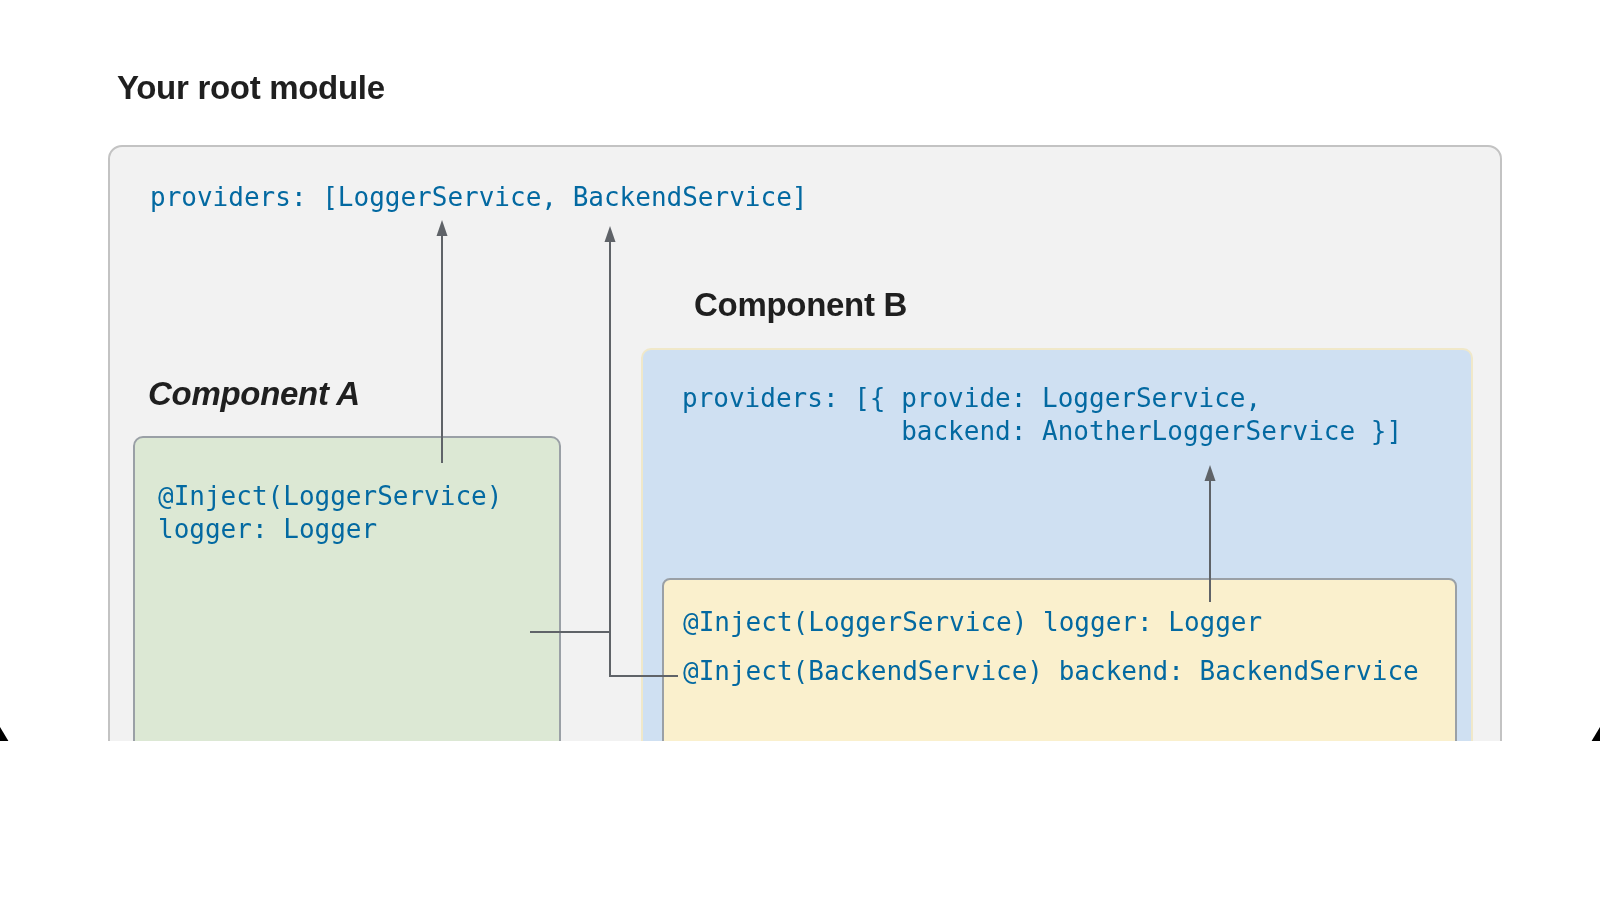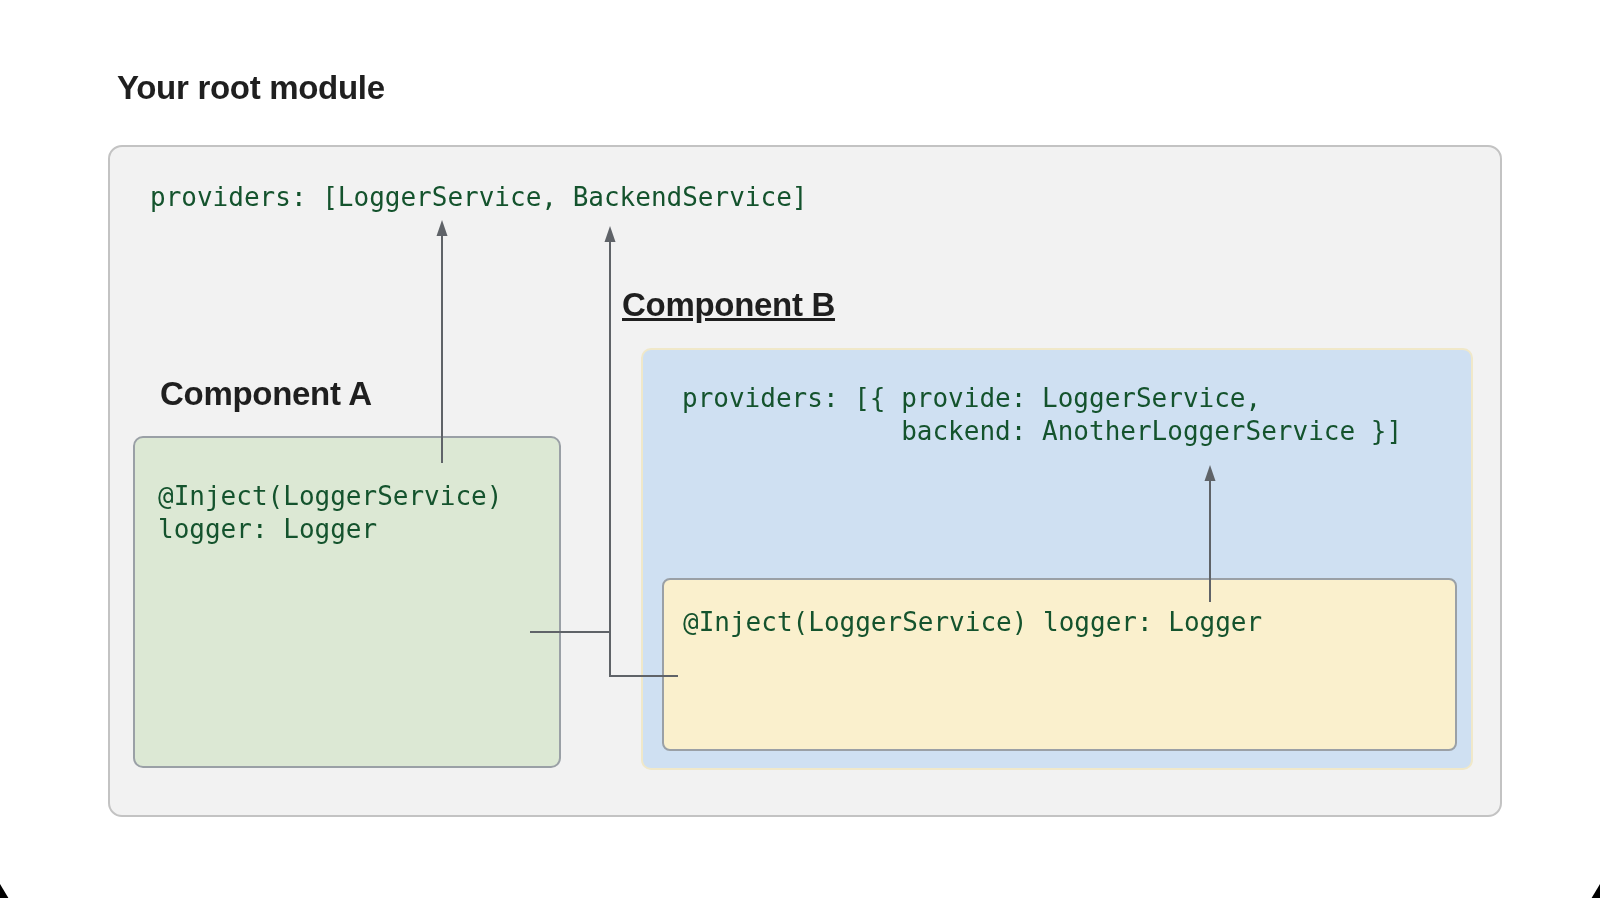--- a/index.html
+++ b/index.html
@@ -6,40 +6,40 @@
     margin: 0;
     padding: 0;
     background: #ffffff;
     width: 1600px;
     height: 898px;
     font-family: "Liberation Sans", sans-serif;
   }
   .canvas {
     position: relative;
     width: 1600px;
-    height: 898px;
+    height: 741px;
     background: #ffffff;
     overflow: hidden;
   }
   .heading {
     position: absolute;
     font-family: "Liberation Sans", sans-serif;
     font-weight: bold;
     font-size: 33px;
     line-height: 40px;
     color: #1f1f1f;
     letter-spacing: -0.3px;
     white-space: pre;
   }
   .code {
     position: absolute;
     font-family: "DejaVu Sans Mono", "Liberation Mono", monospace;
     font-size: 26px;
     line-height: 33px;
-    color: #14532d;
+    color: #0369a1;
     white-space: pre;
   }
   .box {
     position: absolute;
     box-sizing: border-box;
   }
   #root-module-box {
     left: 108px; top: 145px;
     width: 1394px; height: 672px;
     background: #f2f2f2;
@@ -91,38 +91,39 @@
 <body>
 
 <div class="canvas">
 
   <div class="heading" style="left:117px; top:68px;">Your root module</div>
 
   <div class="box" id="root-module-box"></div>
 
   <div class="code" style="left:150px; top:181px;">providers: [LoggerService, BackendService]</div>
 
-  <div class="heading" style="left:160px; top:374px;">Component A</div>
+  <div class="heading" style="left:148px; top:374px;font-style:italic;">Component A</div>
 
   <div class="box" id="component-a-box"></div>
 
   <div class="code" style="left:158px; top:480px;"><span>@Inject(LoggerService)</span><br><span>logger: Logger</span></div>
 
 
-  <div class="heading" style="left:622px; top:285px;text-decoration:underline;">Component B</div>
+  <div class="heading" style="left:694px; top:285px;">Component B</div>
 
   <div class="box" id="component-b-box"></div>
 
   <div class="code" style="left:682px; top:382px;"><span>providers: [{ provide: LoggerService,</span><br><span>              backend: AnotherLoggerService }]</span></div>
 
 
   <div class="box" id="component-c-box"></div>
 
   <div class="code" style="left:683px; top:606px;">@Inject(LoggerService) logger: Logger</div>
 
+  <div class="code" style="left:683px; top:655px;">@Inject(BackendService) backend: BackendService</div>
 
   <svg id="connector-layer" viewBox="0 0 1600 898" xmlns="http://www.w3.org/2000/svg">
 
     <g>
       <line x1="442" y1="463" x2="442" y2="233" stroke="#5f6368" stroke-width="2"></line>
       <polygon points="442,220 436.5,236 447.5,236" fill="#5f6368"></polygon>
     </g>
 
     <g>
       <line x1="610" y1="676" x2="610" y2="239" stroke="#5f6368" stroke-width="2"></line>

